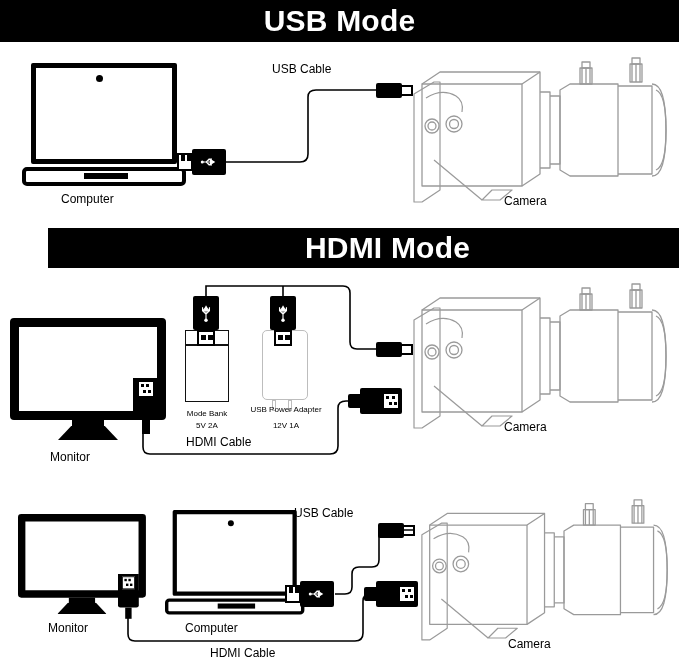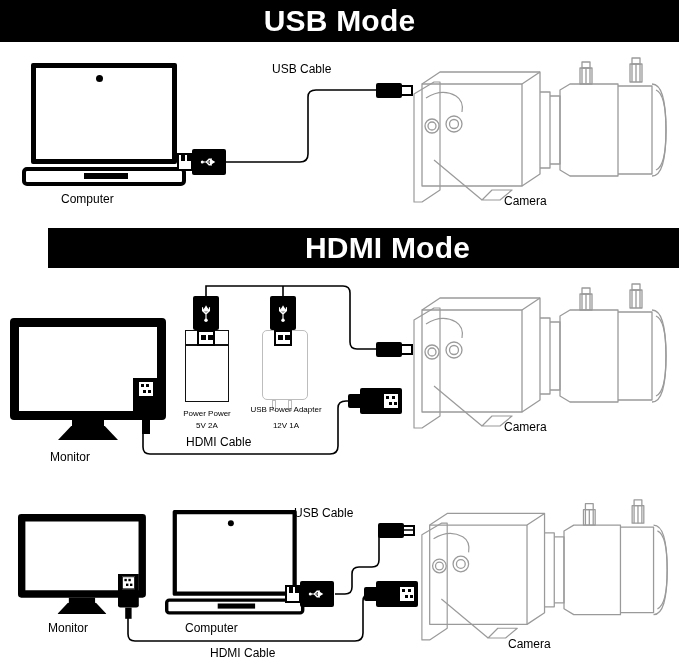--- a/index.html
+++ b/index.html
@@ -174,21 +174,21 @@
     <div class="monitor" style="left:10px;top:50px;">
       <div class="scr"></div>
       <div class="neck"></div>
       <div class="foot"></div>
     </div>
     <div class="label" style="left:50px;top:182px;">Monitor</div>
 
     <div class="pbank" style="left:185px;top:62px;">
       <div class="seam"></div>
     </div>
-    <div class="label small" style="left:170px;top:140px;width:74px;">Power Power</div>
+    <div class="label small" style="left:170px;top:140px;width:74px;">Mode Bank</div>
     <div class="label small" style="left:170px;top:152px;width:74px;">5V 2A</div>
 
     <div class="adapter" style="left:262px;top:62px;"></div>
     <div class="prong" style="left:272px;top:132px;"></div>
     <div class="prong" style="left:288px;top:132px;"></div>
     <div class="label small" style="left:246px;top:136px;width:80px;">USB Power Adapter</div>
     <div class="label small" style="left:246px;top:152px;width:80px;">12V 1A</div>
 
     <svg class="wire" width="679" height="190">
       <path d="M206,34 V18 H343 Q350,18 350,25 V74 Q350,81 357,81 H378" fill="none" stroke="#000" stroke-width="1.6"></path>

